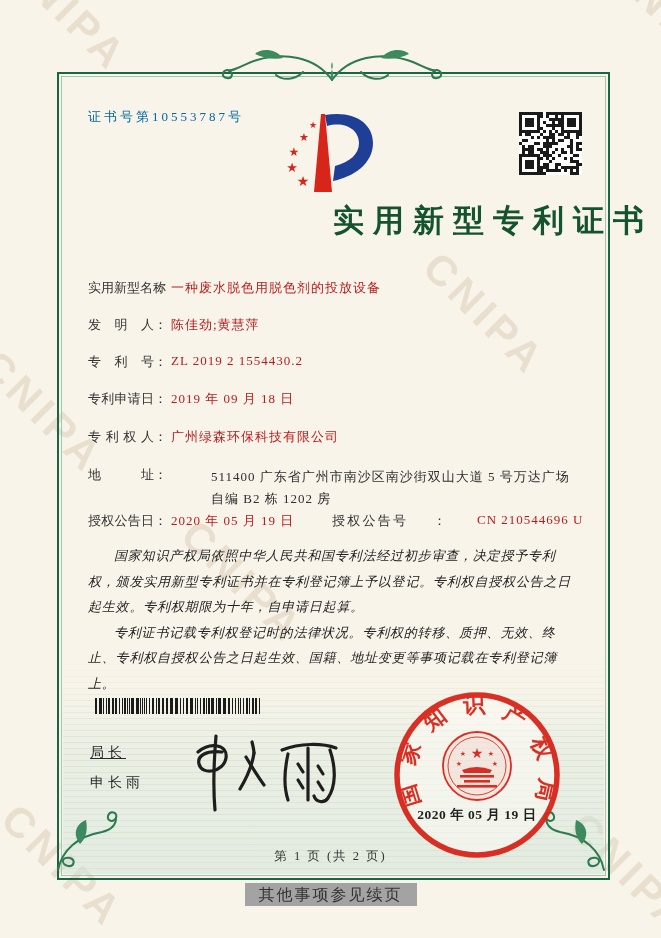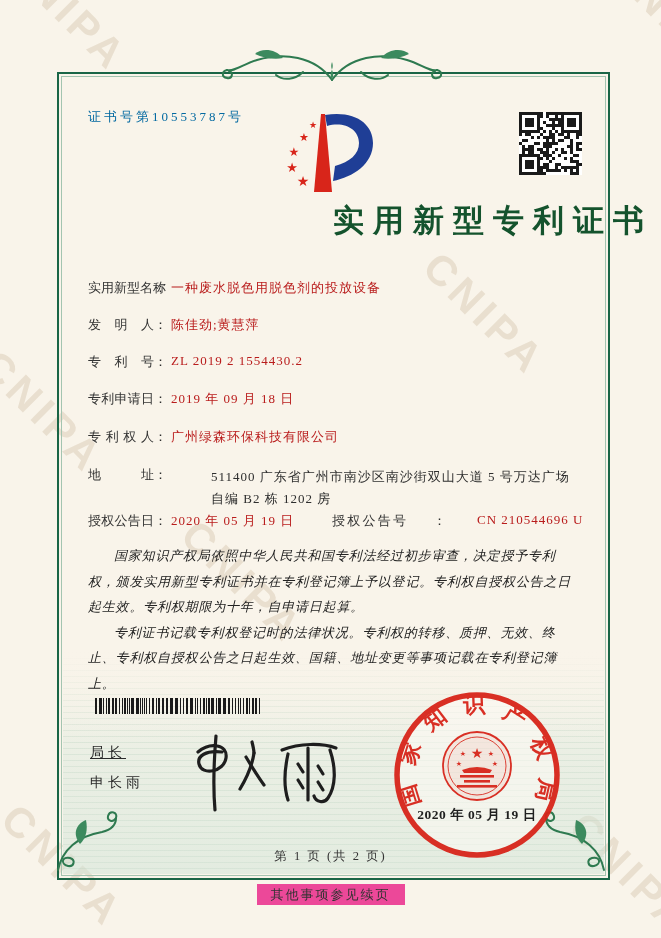--- a/index.html
+++ b/index.html
@@ -77,21 +77,21 @@
   .sig-title{top:744px;text-decoration:underline;}
   .sig-name{top:774px;}
   .sig-script{position:absolute;left:182px;top:726px;z-index:4;}
   .seal{position:absolute;left:392px;top:690px;z-index:5;opacity:0.95;}
   .page-info{
     position:absolute;left:0;right:0;top:848px;z-index:4;text-align:center;
     font-size:12.5px;letter-spacing:2px;color:#333;
   }
   .note{position:absolute;left:0;right:0;top:885px;z-index:4;text-align:center;}
   .note span{
-    background:#ec4899;padding:3px 14px;font-size:13px;
+    background:#a3a3a3;padding:3px 14px;font-size:16px;
     letter-spacing:2px;color:#333;
   }
 </style>
 </head>
 <body>
 
 <div class="wm" style="left:-10px;top:-14px">CNIPA</div>
 <div class="wm" style="left:594px;top:-8px">CNIPA</div>
 <div class="wm" style="left:-34px;top:388px">CNIPA</div>
 <div class="wm" style="left:408px;top:290px">CNIPA</div>

